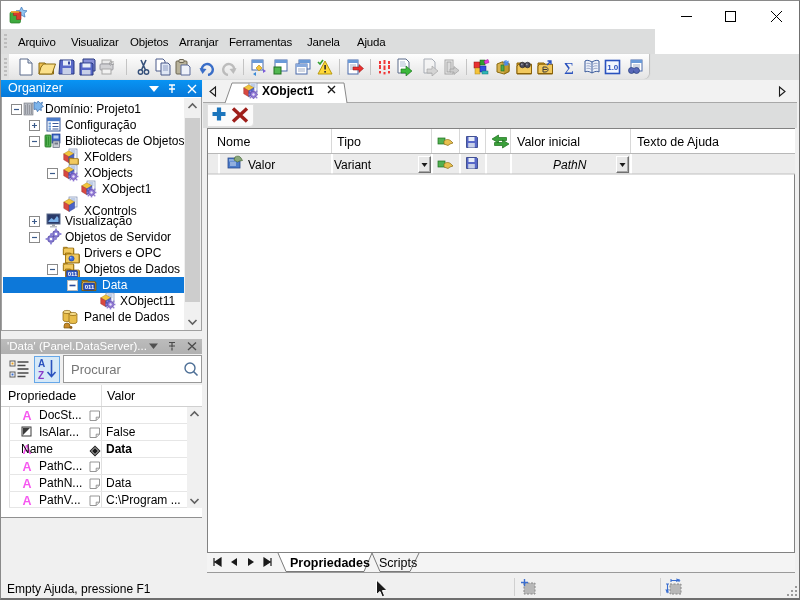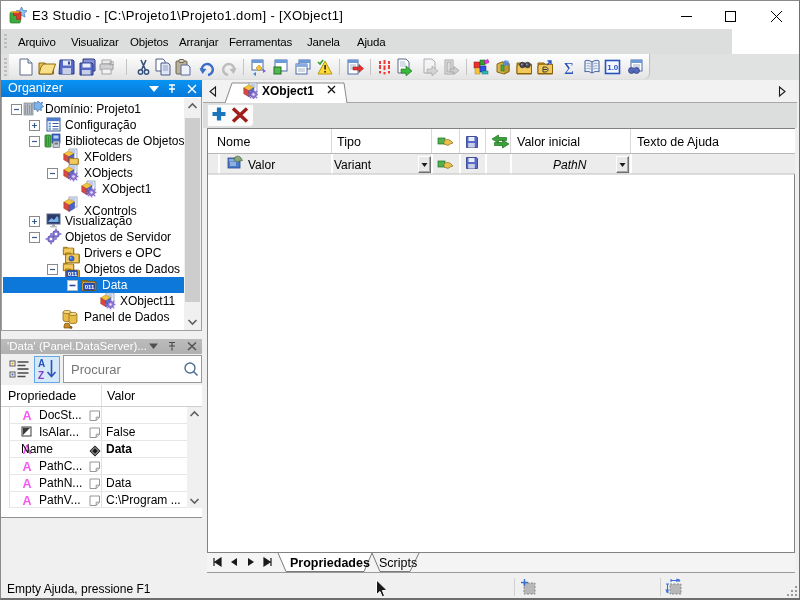--- a/index.html
+++ b/index.html
@@ -4,21 +4,21 @@
 <style>
 * { margin:0; padding:0; box-sizing:border-box; }
 html,body { width:800px; height:600px; overflow:hidden; }
 body { font-family:"Liberation Sans", sans-serif; font-size:12px; color:#000; background:#fff; position:relative; }
 .abs { position:absolute; }
 
 #frame { position:absolute; left:0; top:0; width:800px; height:600px; border:1px solid #8a8a8a; border-right:1.5px solid #707070; border-bottom:2px solid #6e6e6e; z-index:40; pointer-events:none; }
 #titlebar { position:absolute; left:1px; top:1px; width:798px; height:28px; background:#fff; }
 #title-text { position:absolute; left:31px; top:7px; font-size:13px; letter-spacing:0.35px; }
 
-#menubar { position:absolute; left:1px; top:29px; width:731px; height:25px; background:#dcdddd; }
+#menubar { position:absolute; left:1px; top:29px; width:654px; height:25px; background:#dcdddd; }
 .menuitem { position:absolute; top:7px; font-size:11.5px; letter-spacing:-0.2px; }
 
 #toolbar { position:absolute; left:1px; top:54px; width:798px; height:26px; background:#e0e1e1; }
 .grip { position:absolute; left:3px; width:2.5px; background:repeating-linear-gradient(to bottom,#bdbdbd 0 2px,transparent 2px 4px); }
 
 #dock { position:absolute; left:1px; top:80px; width:798px; height:496px; background:#f0f0f0; }
 #org-title { position:absolute; left:1px; top:80px; width:201px; height:17px; background:linear-gradient(#0894f4,#0778d8); color:#fff; }
 #org-body { position:absolute; left:1px; top:97px; width:201px; height:234px; background:#fff; border:1px solid #a0a0a0; border-top:none; }
 #data-title { position:absolute; left:1px; top:339px; width:201px; height:25px; background:linear-gradient(#bcbcbc,#a8a8a8); color:#fff; }
 #data-tools { position:absolute; left:1px; top:354px; width:201px; height:31px; background:#f0f0f0; }
@@ -41,21 +41,20 @@
 </head>
 <body>
 <div id="frame"></div>
 <div id="titlebar">
   <svg class="abs" style="left:8px;top:5px" width="18" height="18" viewBox="0 0 18 18">
     <path d="M12.5 1 l1.7 3.4 3.8 0.4 -2.8 2.6 0.8 3.7 -3.5 -1.9 -3.3 1.9 0.7 -3.7 -2.8 -2.6 3.8 -0.4 z" fill="#90c4f0" stroke="#3a72b8" stroke-width="0.7"></path>
     <rect x="1" y="6" width="10.5" height="11" rx="1.5" fill="#3faa3f" stroke="#1f7a1f" stroke-width="0.7"></rect>
     <path d="M4.5 6 h7.5 v7.5 h-4.5 v-4 h-3 z" fill="#d83a30" stroke="#a02820" stroke-width="0.6"></path>
     <rect x="2" y="5.2" width="8" height="1.6" fill="#f2a32a"></rect>
   </svg>
-  <span id="title-text">E3 Studio - [C:\Projeto1\Projeto1.dom] - [XObject1]</span>
   <svg class="abs" style="left:674px;top:0" width="110" height="28" viewBox="0 0 110 28">
     <line x1="6" y1="15.5" x2="17" y2="15.5" stroke="#000" stroke-width="1"></line>
     <rect x="50.5" y="10.5" width="10" height="10" fill="none" stroke="#000" stroke-width="1"></rect>
     <path d="M96 10 L107 21 M107 10 L96 21" stroke="#000" stroke-width="1"></path>
   </svg>
 </div>
 <div id="menubar">
   <div class="grip" style="top:5px;height:15px"></div>
   <span class="menuitem" style="left:17px">Arquivo</span>
   <span class="menuitem" style="left:70px">Visualizar</span>

